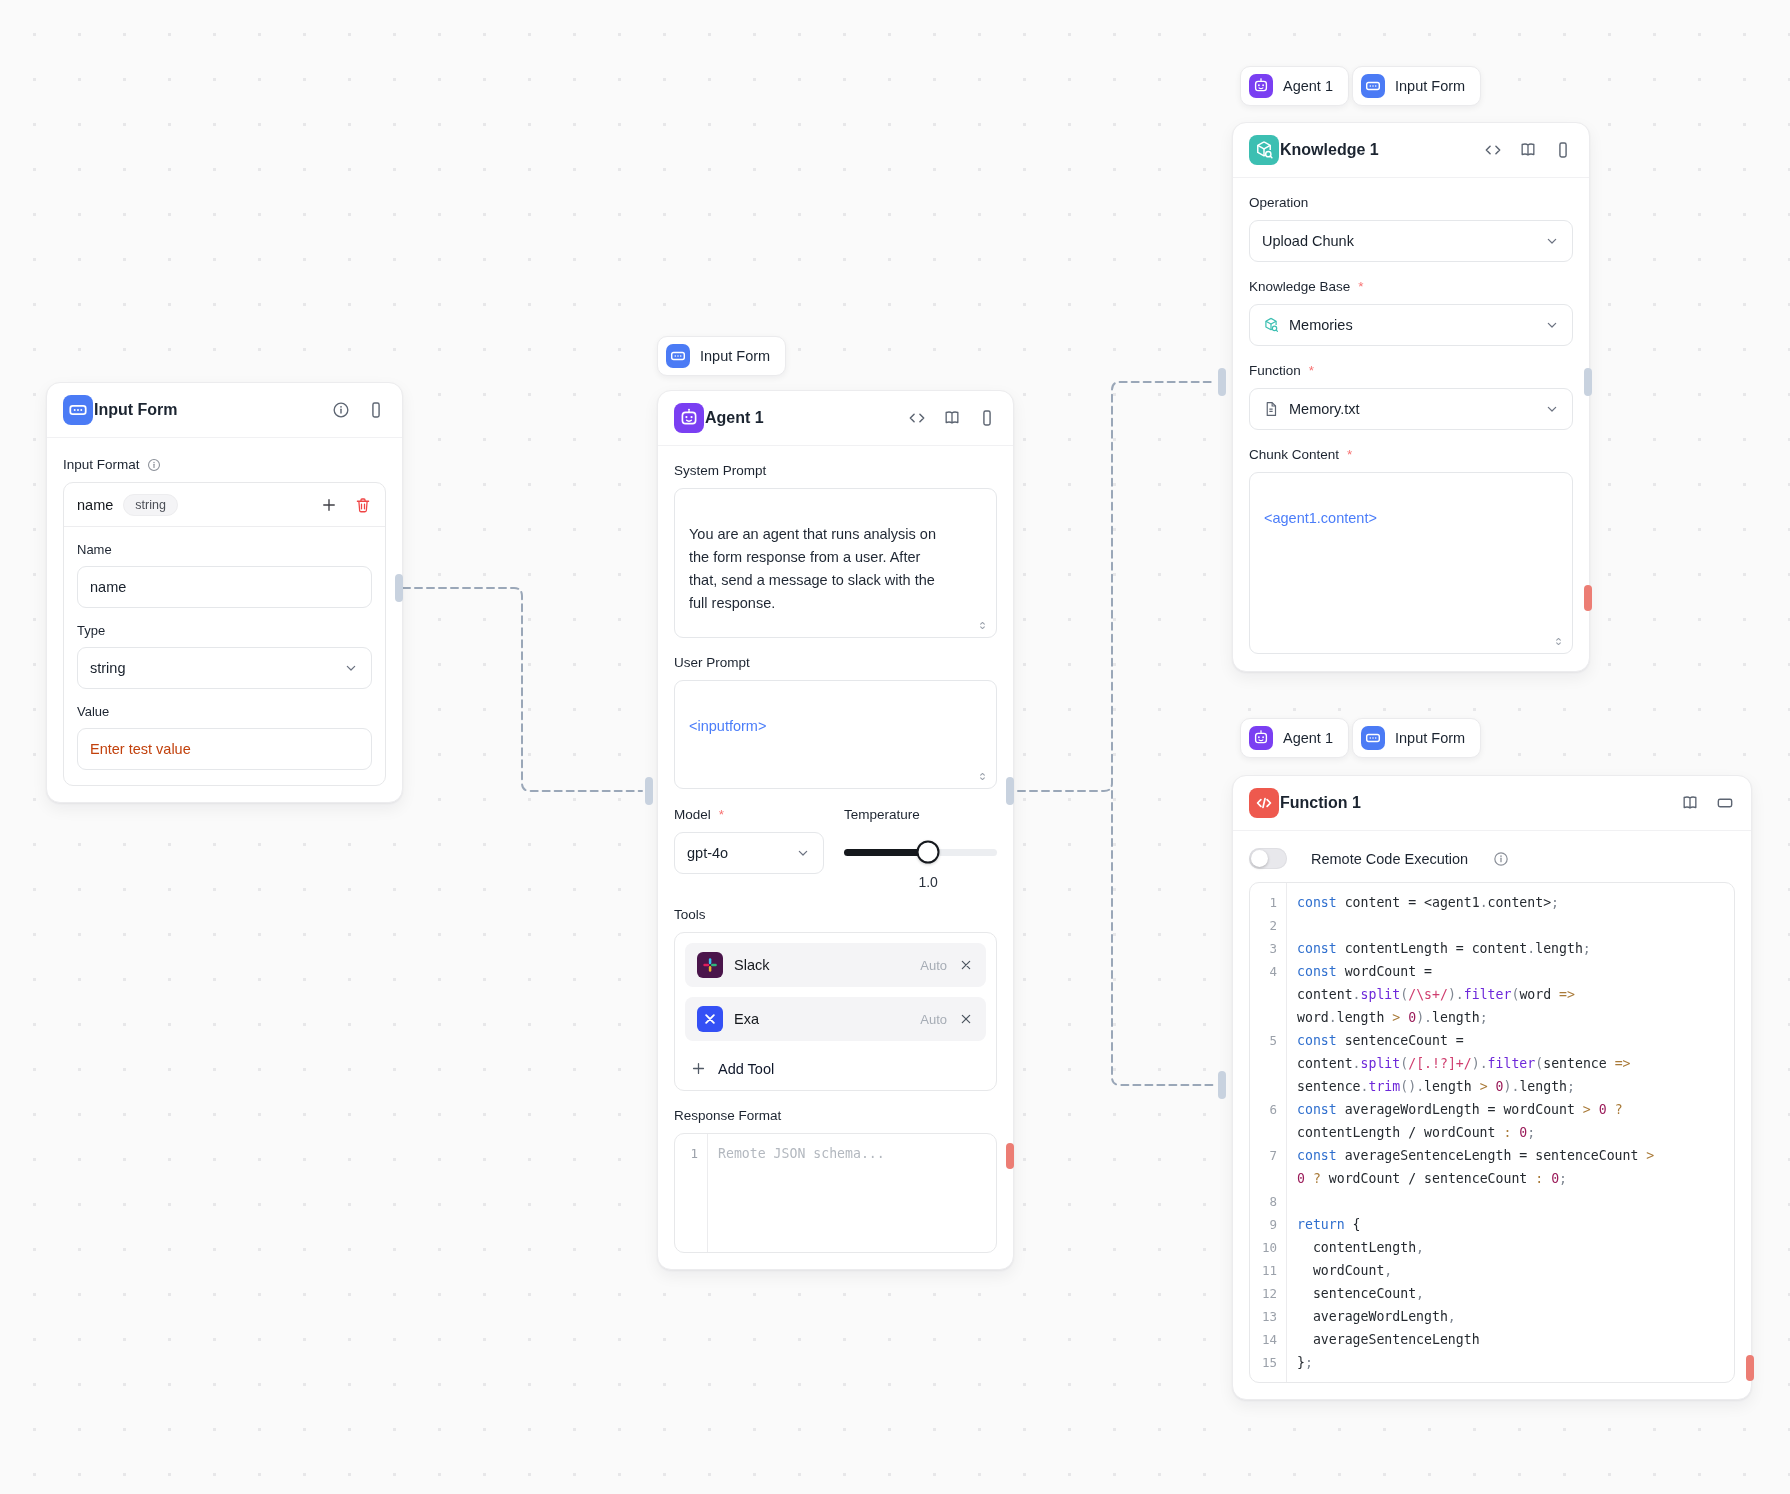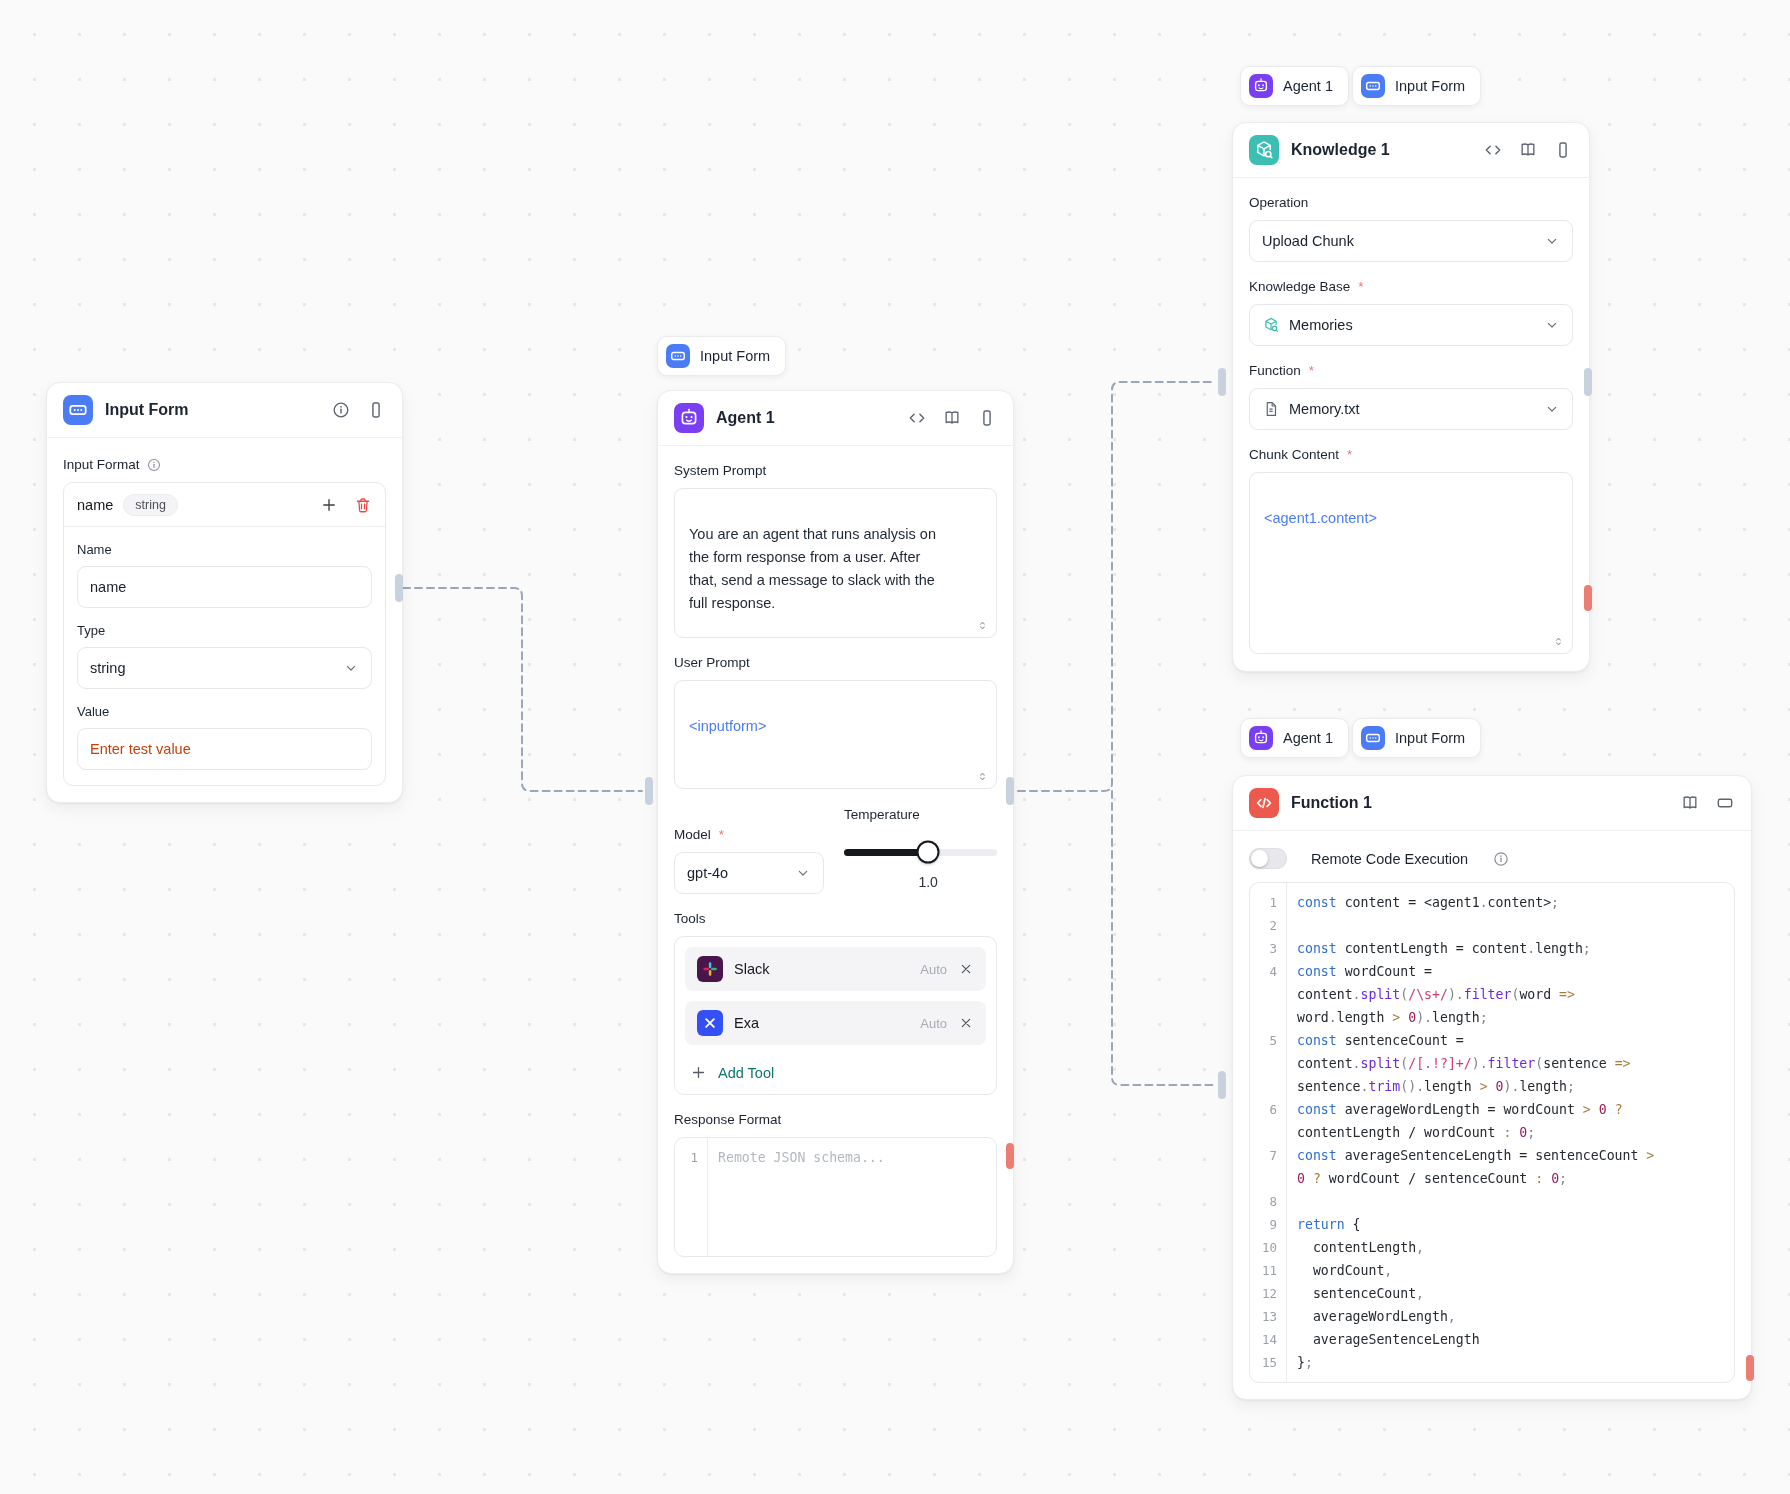--- a/index.html
+++ b/index.html
@@ -8,21 +8,21 @@
     font-family:"Liberation Sans", sans-serif;
     background-color:#fafafa;
     background-image:radial-gradient(circle,#e7e7e9 1.7px,transparent 1.8px);
     background-size:45px 45px;background-position:12px 12px;
     color:#1b2430;
   }
   .canvas{position:absolute;inset:0;}
   svg.i{display:block;}
   .node{position:absolute;background:#fff;border:1px solid #ececee;border-radius:14px;
     box-shadow:0 1px 2px rgba(16,24,40,.05),0 6px 16px rgba(16,24,40,.06);}
-  .node-header{display:flex;align-items:center;gap:12px;height:54px;padding:0 16px;border-bottom:1px solid #f1f1f3;}
+  .node-header{display:flex;align-items:center;gap:1px;height:54px;padding:0 16px;border-bottom:1px solid #f1f1f3;}
   .node-icon{width:30px;height:30px;border-radius:8px;display:flex;align-items:center;justify-content:center;flex:none;color:#fff;}
   .node-title{font-size:16px;font-weight:700;color:#1b2430;}
   .hicons{margin-left:auto;display:flex;align-items:center;gap:15px;color:#5d6572;}
   .hicons svg{cursor:pointer;}
   .field-label{display:flex;align-items:center;gap:6px;font-size:13.5px;line-height:19px;color:#1c2430;margin:15px 16px 8px;}
   .req{color:#f87171;margin-left:2px;font-size:13.5px;}
   .control{margin:0 16px;border:1px solid #e5e7ea;border-radius:9px;min-height:40px;display:flex;align-items:center;gap:9px;
     padding:0 12px;font-size:14.5px;color:#18202b;background:#fff;}
   .control .chev{margin-left:auto;color:#6b7280;}
   .textarea{margin:0 16px;border:1px solid #e5e7ea;border-radius:9px;background:#fff;position:relative;
@@ -34,37 +34,37 @@
   .if-box{margin:0 16px;border:1px solid #e7e8ea;border-radius:10px;}
   .if-head{display:flex;align-items:center;gap:10px;height:43px;padding:0 13px;border-bottom:1px solid #ededef;}
   .if-name{font-size:14.5px;color:#15181d;}
   .chip{background:#f4f4f6;border:1px solid #ededef;border-radius:999px;padding:3px 11px;font-size:12.5px;color:#4c4f57;}
   .if-actions{margin-left:auto;display:flex;align-items:center;gap:16px;}
   .if-body{padding:0 13px 15px;}
   .if-body .field-label{margin:13px 0 7px;font-size:13px;}
   .if-body .control{margin:0;}
   
   .mt-row{display:flex;gap:20px;margin:16px 16px 0;}
-  .mt-col-l{width:150px;flex:none;margin-top:20px;}
+  .mt-col-l{width:150px;flex:none;}
   .mt-col-r{flex:1;}
   .mt-row .field-label{margin:0 0 8px;}
   .mt-row .control{margin:0;}
   .slider-wrap{height:40px;display:flex;align-items:center;}
   .slider-track{position:relative;height:7px;width:100%;border-radius:99px;background:#eceef1;}
   .slider-fill{position:absolute;left:0;top:0;height:100%;width:55%;background:#15181d;border-radius:99px;}
   .slider-thumb{position:absolute;left:55%;top:50%;transform:translate(-50%,-50%);width:19px;height:19px;background:#fff;
     border:2.5px solid #15181d;border-radius:50%;box-shadow:0 1px 3px rgba(0,0,0,.2);cursor:pointer;}
   .slider-value{position:relative;left:55%;transform:translateX(-50%);width:max-content;font-size:14px;color:#2b323d;margin-top:2px;}
   .tools-box{margin:0 16px;border:1px solid #e7e8ea;border-radius:10px;padding:10px;}
   .tool-row{height:44px;background:#f4f4f6;border-radius:8px;display:flex;align-items:center;gap:11px;padding:0 12px;margin-bottom:10px;justify-content:flex-end;}
   .tool-icon{width:26px;height:26px;border-radius:6px;display:flex;align-items:center;justify-content:center;flex:none;}
   .tool-name{font-size:14.5px;color:#15181d;}
   .tool-auto{margin-left:auto;color:#a6acb5;font-size:13px;}
   .tool-x{color:#4c5560;cursor:pointer;display:flex;}
-  .add-tool{display:flex;align-items:center;gap:11px;padding:9px 5px 3px;font-size:14.5px;color:#0f766e;cursor:pointer;}
+  .add-tool{display:flex;align-items:center;gap:11px;padding:9px 5px 3px;font-size:14.5px;color:#0f172a;cursor:pointer;}
   
   .editor{margin:0 16px;border:1px solid #e7e8ea;border-radius:10px;background:#fff;display:flex;overflow:hidden;
     font-family:"DejaVu Sans Mono",monospace;}
   .gutter{flex:none;width:36px;border-right:1px solid #ececee;padding:8px 0;display:flex;flex-direction:column;}
   .gnum{height:23px;line-height:23px;text-align:right;padding-right:9px;color:#9ba1aa;font-size:12.5px;}
   .codecol{flex:1;padding:8px 0 8px 10px;overflow:hidden;}
   .cline{height:23px;line-height:23px;font-size:13.2px;white-space:pre;}
   .c-k{color:#2f6fce}.c-d{color:#24292f}.c-m{color:#6d28d9}.c-r{color:#cf3d6e}.c-n{color:#9a1b59}.c-o{color:#a97a38}.c-p{color:#7d8590}
   .ph-mono{font-size:13.2px;color:#b3b8bf;line-height:23px;}
   

